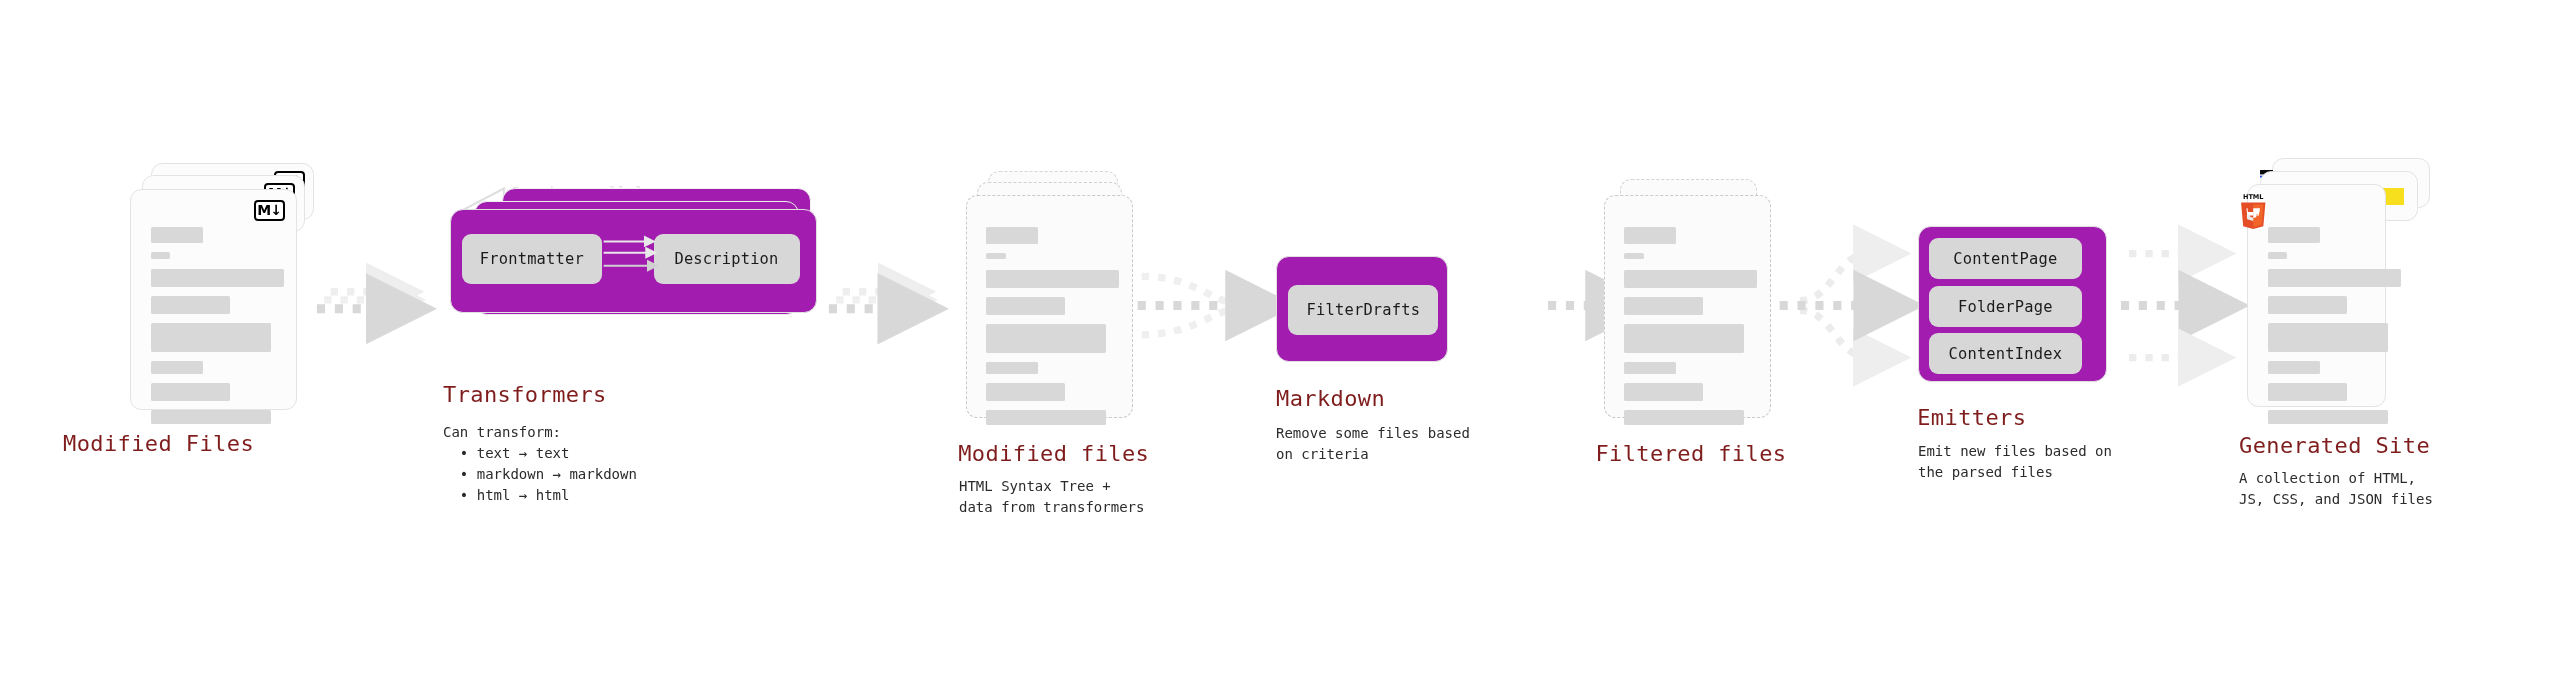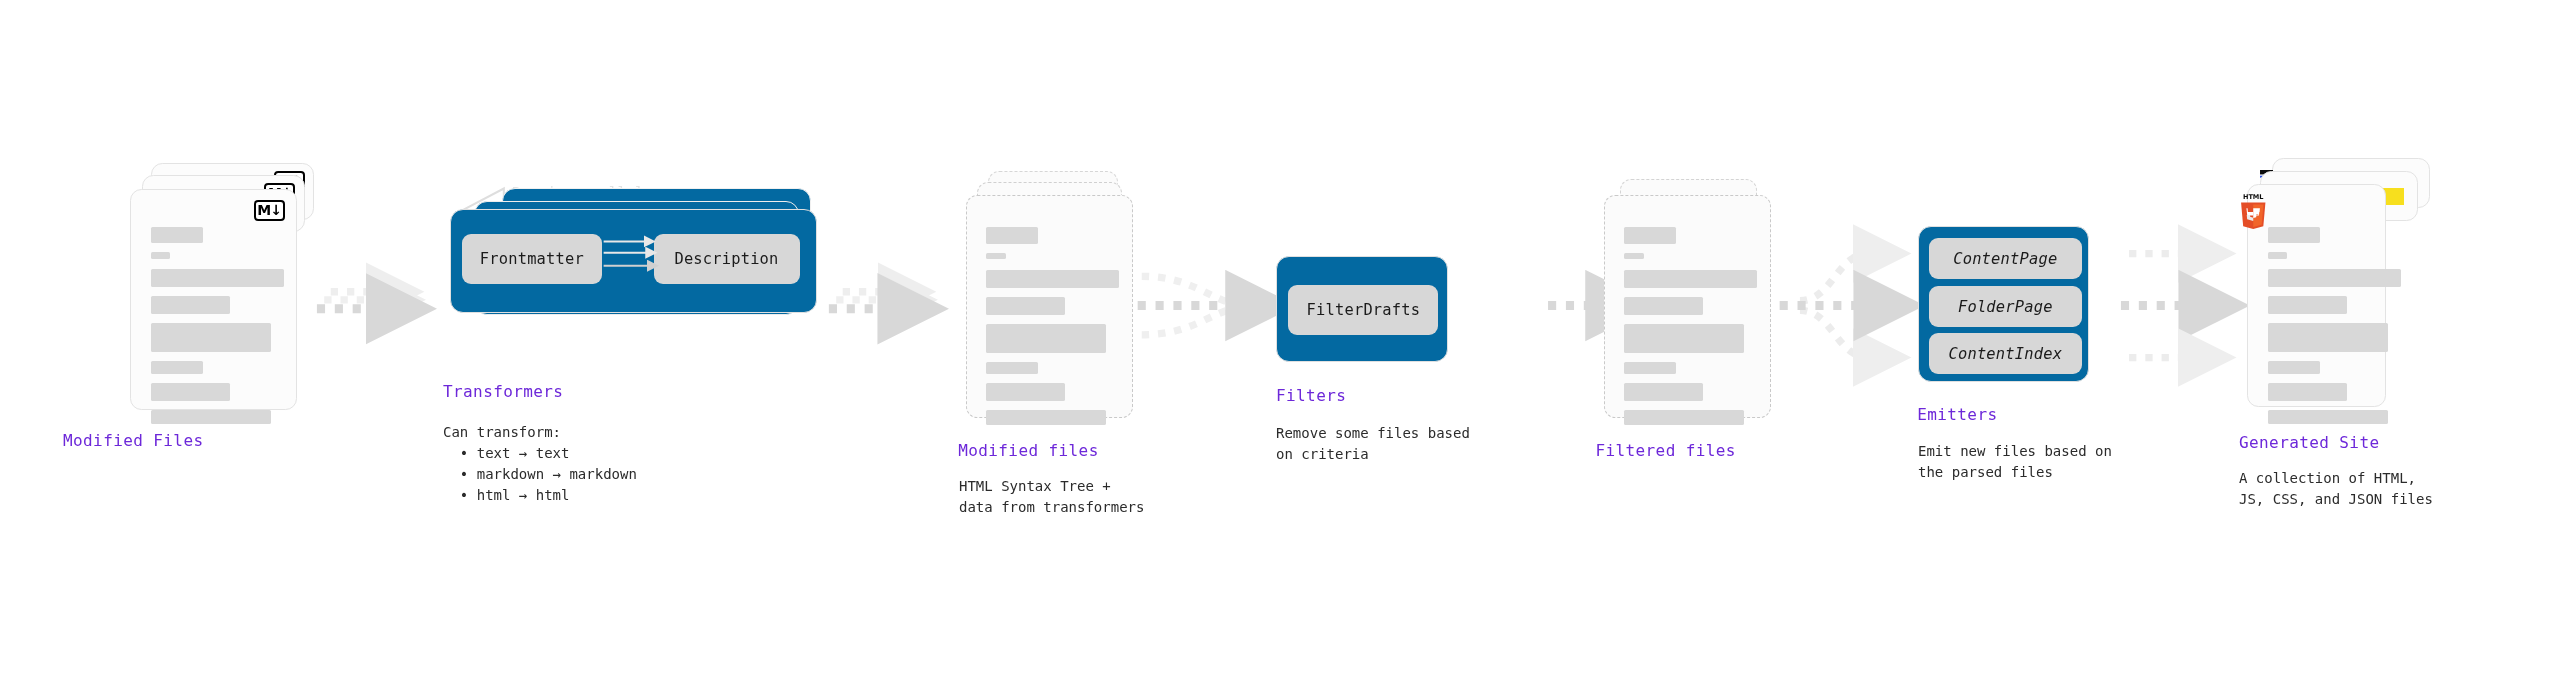--- a/index.html
+++ b/index.html
@@ -40,35 +40,35 @@
     font-weight:bold;font-size:14px;line-height:1;color:#000;letter-spacing:-0.8px;
   }
 
   .html5{width:32.5px;height:37px;position:relative;}
   .css3{width:13px;height:7.3px;position:relative;}
   .jsbadge{width:28px;height:16.3px;background:#f7df1e;}
 
   
   .group-box{
     position:absolute;box-sizing:border-box;
-    border:1.3px solid #e0e0e0;border-radius:13px;background:#0369a1;
+    border:1.3px solid #e0e0e0;border-radius:13px;background:#a21caf;
   }
   .chip{
     position:absolute;box-sizing:border-box;
     background:#d7d7d7;border-radius:9px;
     display:flex;align-items:center;justify-content:center;
     font-size:15.4px;color:#1b1b1b;white-space:nowrap;
     letter-spacing:0.2px;
   }
   .chip.ghost{background:#ececec;color:transparent;}
   .chip.ghost2{background:#e4e4e4;color:transparent;}
 
   
   .title{
-    position:absolute;font-size:16px;color:#6d28d9;white-space:nowrap;letter-spacing:0.4px;
+    position:absolute;font-size:22px;color:#7f1d1d;white-space:nowrap;letter-spacing:0.4px;
   }
   .subtitle{
     position:absolute;font-size:14px;color:#2b2b2b;line-height:1.5;white-space:pre;
   }
   .runlabel{
     position:absolute;font-size:14.6px;color:#e2e2e2;white-space:nowrap;
   }
 
   svg{display:block;overflow:visible;}
   .arrowlayer{position:absolute;left:0;top:0;width:2576px;height:681px;pointer-events:none;}
@@ -217,21 +217,21 @@
     </div>
     <div class="title" style="left:-0.8px;top:270px;">Modified files</div>
     <div class="subtitle" style="left:0px;top:305px;">HTML Syntax Tree +
 data from transformers</div>
   </div>
 
   <div class="node" style="left:1276px;top:256px;">
     <div class="group-box" style="left:0;top:0;width:172px;height:106px;">
       <div class="chip" style="left:11.4px;top:28px;width:150px;height:50px;">FilterDrafts</div>
     </div>
-    <div class="title" style="left:0px;top:130px;">Filters</div>
+    <div class="title" style="left:0px;top:130px;">Markdown</div>
     <div class="subtitle" style="left:0px;top:167px;">Remove some files based
 on criteria</div>
   </div>
 
   <div class="node" style="left:1597px;top:171px;">
     <div class="doc-stack" style="width:187px;height:268px;">
       <div class="doc dashed" style="left:23px;top:8.1px;width:137px;height:45px;border-color:#d4d4d4;"></div>
       <div class="doc dashed" style="left:6.5px;top:24.4px;width:167px;height:223px;">
         <div class="lines" style="top:31px;">
           <div class="ln" style="width:52px;height:16.3px;"></div>
@@ -242,21 +242,21 @@
           <div class="ln" style="width:52px;height:12.2px;"></div>
           <div class="ln" style="width:79px;height:18px;"></div>
           <div class="ln" style="width:120px;height:14.6px;margin-bottom:0;"></div>
         </div>
       </div>
     </div>
     <div class="title" style="left:-1.6px;top:270px;">Filtered files</div>
   </div>
 
   <div class="node" style="left:1918px;top:226px;">
-    <div class="group-box" style="left:0;top:0;width:171px;height:156px;font-style:italic;">
+    <div class="group-box" style="left:0;top:0;width:189px;height:156px;">
       <div class="chip" style="left:9.8px;top:11.4px;width:153px;height:41px;">ContentPage</div>
       <div class="chip" style="left:9.8px;top:59px;width:153px;height:41px;">FolderPage</div>
       <div class="chip" style="left:9.8px;top:106px;width:153px;height:41px;">ContentIndex</div>
     </div>
     <div class="title" style="left:-0.8px;top:179px;">Emitters</div>
     <div class="subtitle" style="left:0px;top:215px;">Emit new files based on
 the parsed files</div>
   </div>
 
   <div class="node" style="left:2239px;top:158px;">

